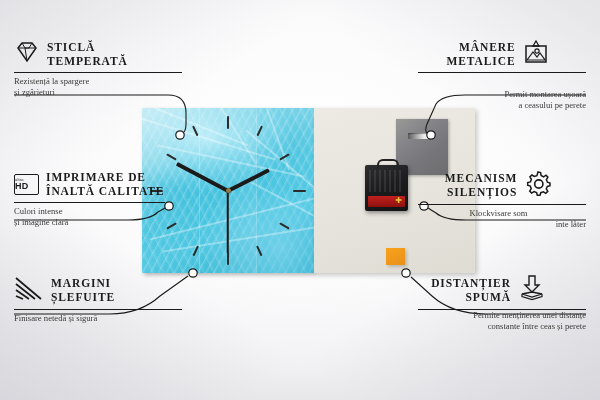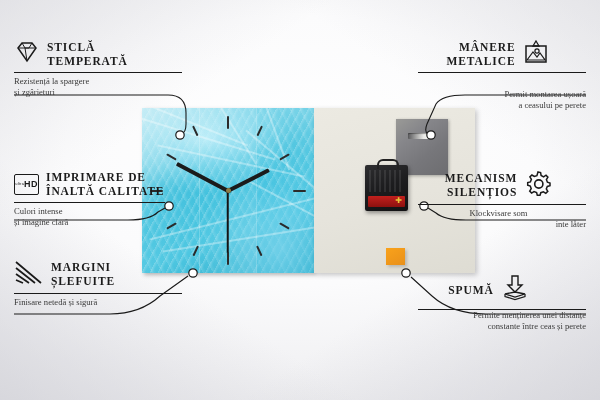--- a/index.html
+++ b/index.html
@@ -97,21 +97,21 @@
   .co-sub{
     font-size:8.6px;color:#3a3a3a;line-height:11px;white-space:nowrap;
   }
   .rule{height:1px;background:#1a1a1a;}
   .icon{display:block;}
   .L .head{display:flex;align-items:center;gap:7px;}
   .R .head{display:flex;align-items:center;gap:7px;justify-content:center;}
   .R .co-title,.R .co-sub{text-align:right;}
   .hdbox{
     width:23px;height:19px;border:1.4px solid #1a1a1a;border-radius:2px;
-    display:flex;flex-direction:row;align-items:center;justify-content:center;
+    display:flex;flex-direction:column;align-items:flex-start;justify-content:center;
     font-family:"Liberation Sans",sans-serif;color:#1a1a1a;
   }
   .hdbox .u{font-size:4px;line-height:4px;letter-spacing:.2px;}
   .hdbox .h{font-size:9px;line-height:9px;font-weight:bold;letter-spacing:.3px;}
   svg.lead{position:absolute;overflow:visible;pointer-events:none;}
   svg.lead path{fill:none;stroke:#1a1a1a;stroke-width:1.1;}
   svg.lead circle{fill:#ffffff;stroke:#1a1a1a;stroke-width:1.2;}
 </style>
 </head>
 <body>
@@ -221,21 +221,21 @@
       <span>
         <div class="co-title">IMPRIMARE DE</div>
         <div class="co-title">ÎNALTĂ CALITATE</div>
       </span>
     </div>
     <div class="rule" style="margin-top:4px;width:151px;"></div>
     <div class="co-sub" style="margin-top:3px;">Culori intense</div>
     <div class="co-sub">și imagine clară</div>
   </div>
 
-  <div class="callout L" style="left:14px;top:259px;width:175px;">
+  <div class="callout L" style="left:14px;top:275px;width:175px;">
     <div class="head">
       <span class="icon">
         <svg width="30" height="26" viewBox="0 0 30 26">
           <path d="M2 3 L27 24 M2 9 L21 24 M2 15 L15 24 M2 21 L9 24" fill="none" stroke="#1a1a1a" stroke-width="1.7"></path>
         </svg>
       </span>
       <span>
         <div class="co-title">MARGINI</div>
         <div class="co-title">ȘLEFUITE</div>
       </span>
@@ -278,20 +278,21 @@
       </span>
     </div>
     <div class="rule" style="margin-top:4px;margin-left:7px;width:168px;"></div>
     <div class="co-sub" style="margin-top:3px;text-align:center;">Klockvisare som</div>
     <div class="co-sub">inte låter</div>
   </div>
 
   <div class="callout R" style="left:391px;top:275px;width:195px;">
     <div class="head">
       <span>
+        <div class="co-title">DISTANȚIER</div>
         <div class="co-title">SPUMĂ</div>
       </span>
       <span class="icon">
         <svg width="28" height="26" viewBox="0 0 28 26">
           <path d="M11 1 L17 1 L17 10 L21 10 L14 17 L7 10 L11 10 Z" fill="none" stroke="#1a1a1a" stroke-width="1.4"></path>
           <path d="M14 17 L24 19 L14 22 L4 19 Z" fill="none" stroke="#1a1a1a" stroke-width="1.3"></path>
           <path d="M4 19 L4 21.5 L14 24.5 L24 21.5 L24 19" fill="none" stroke="#1a1a1a" stroke-width="1.2"></path>
         </svg>
       </span>
     </div>

